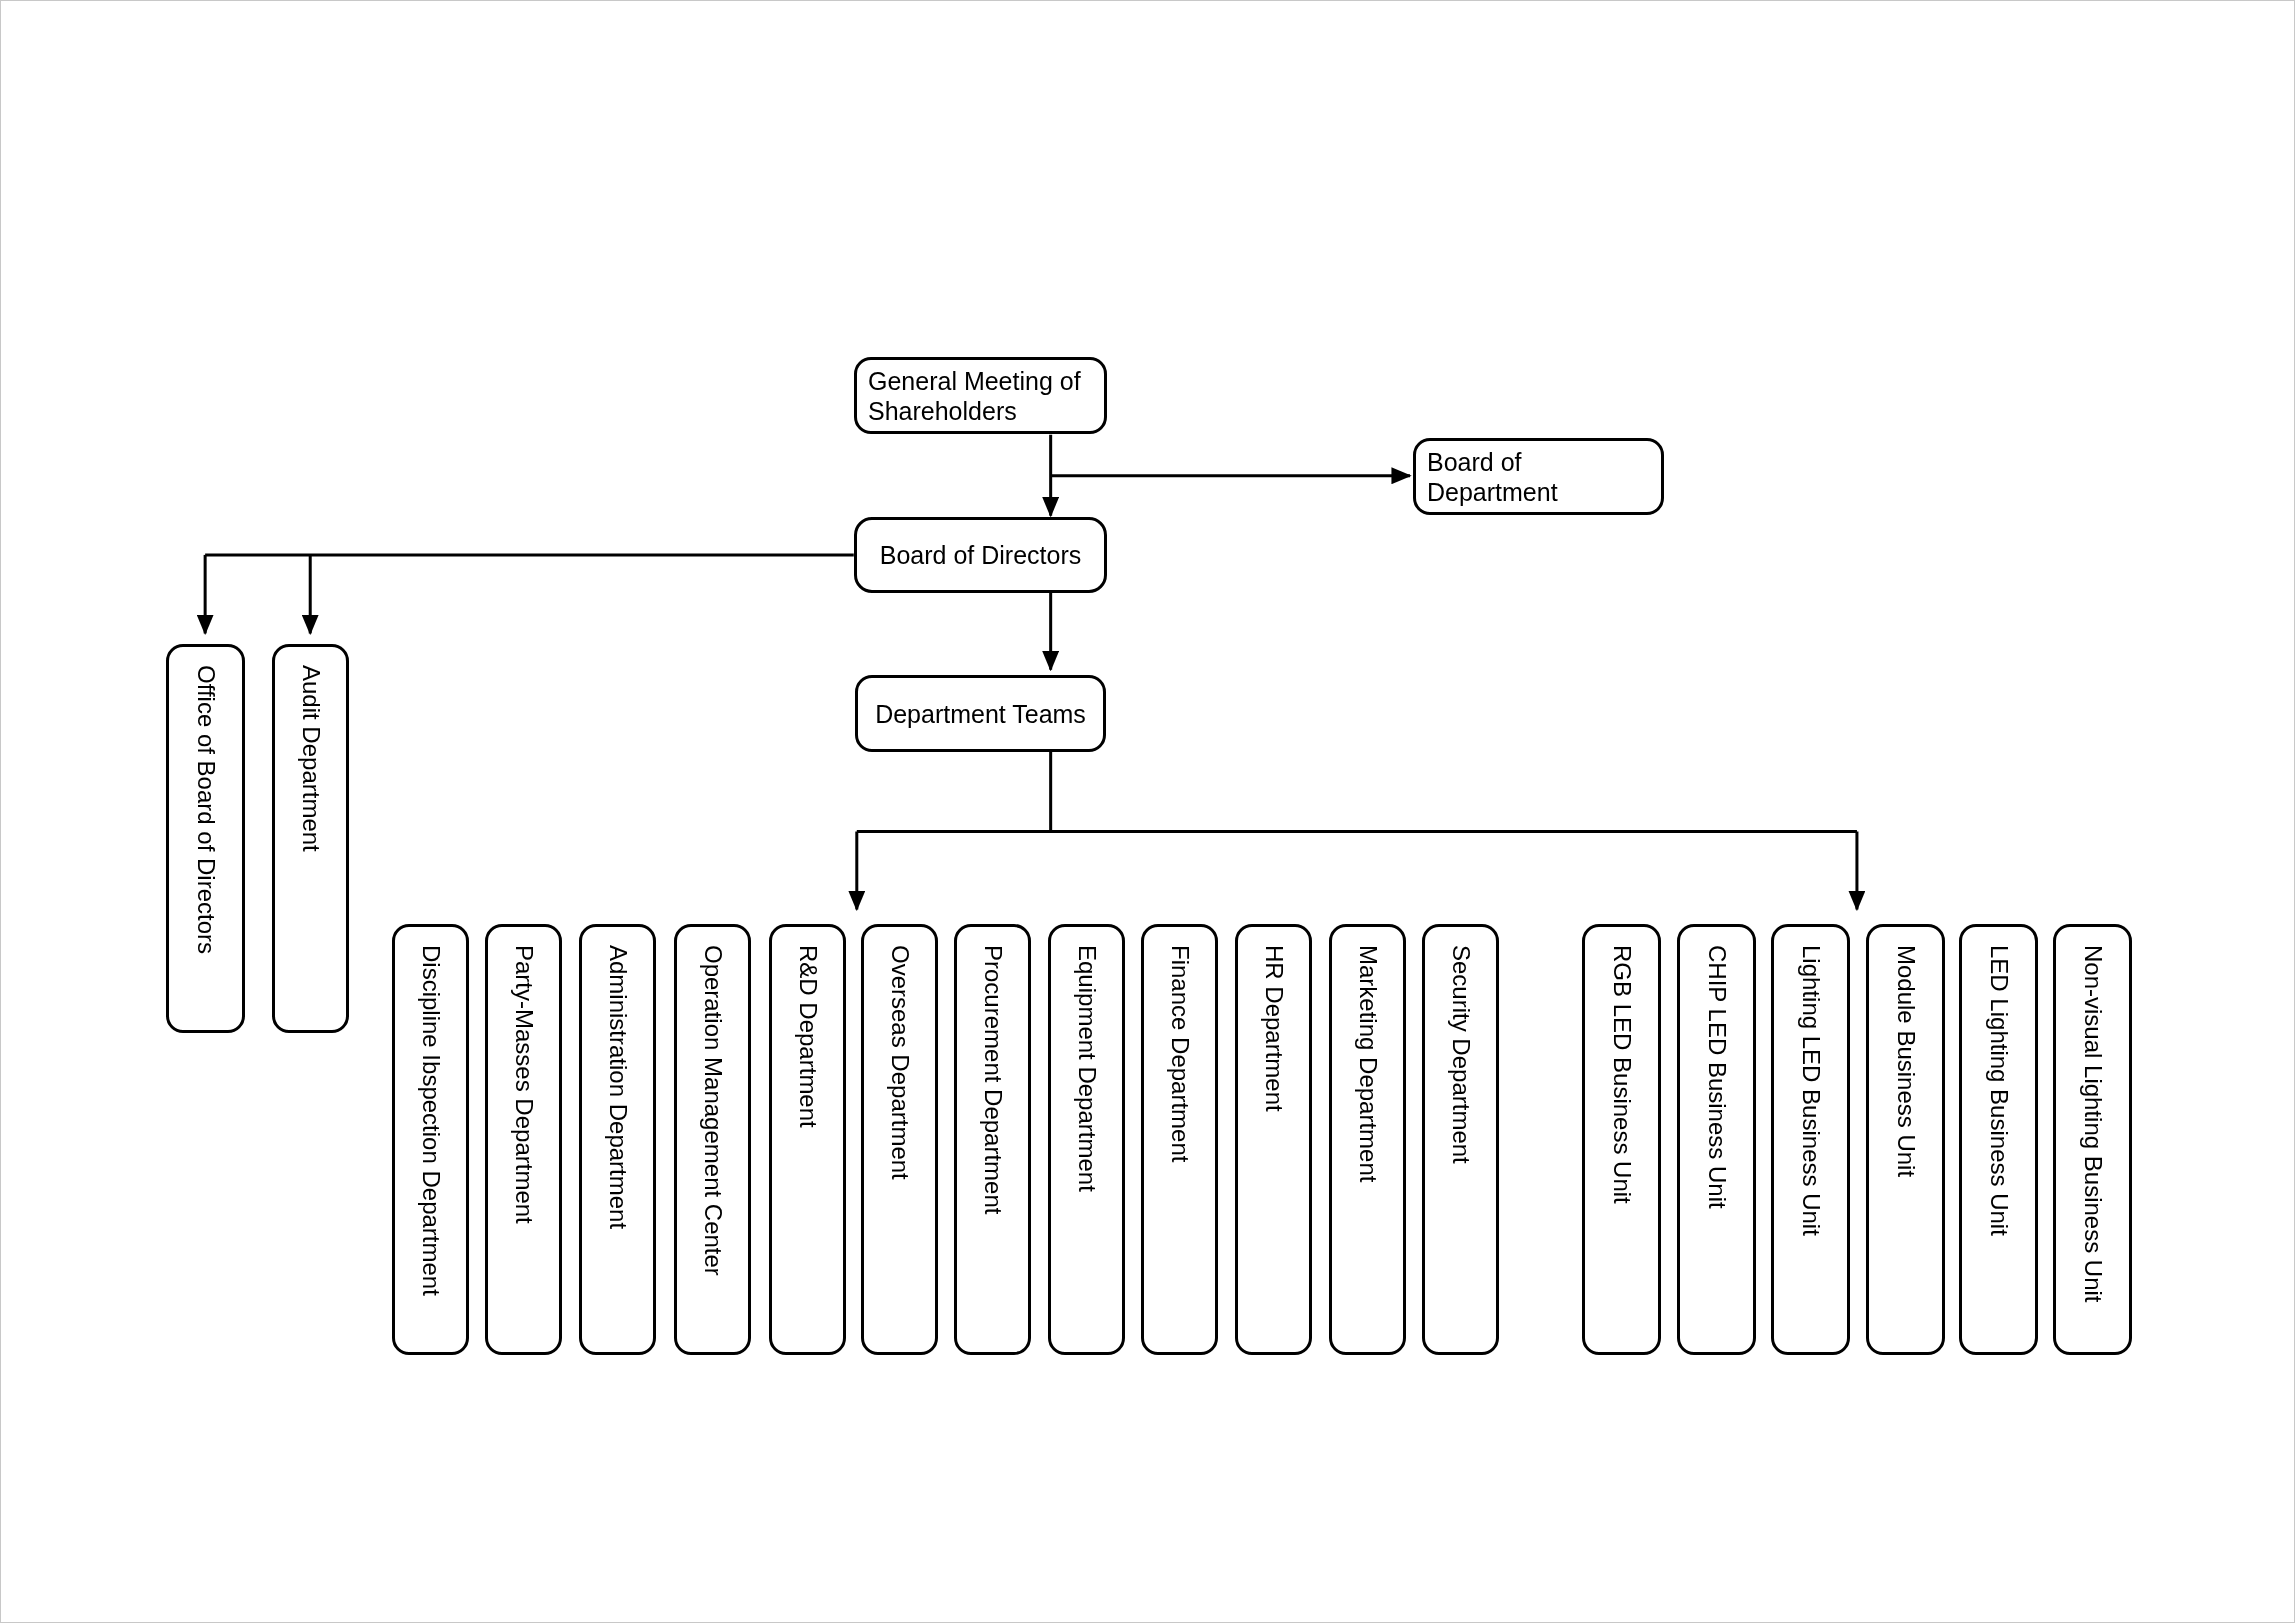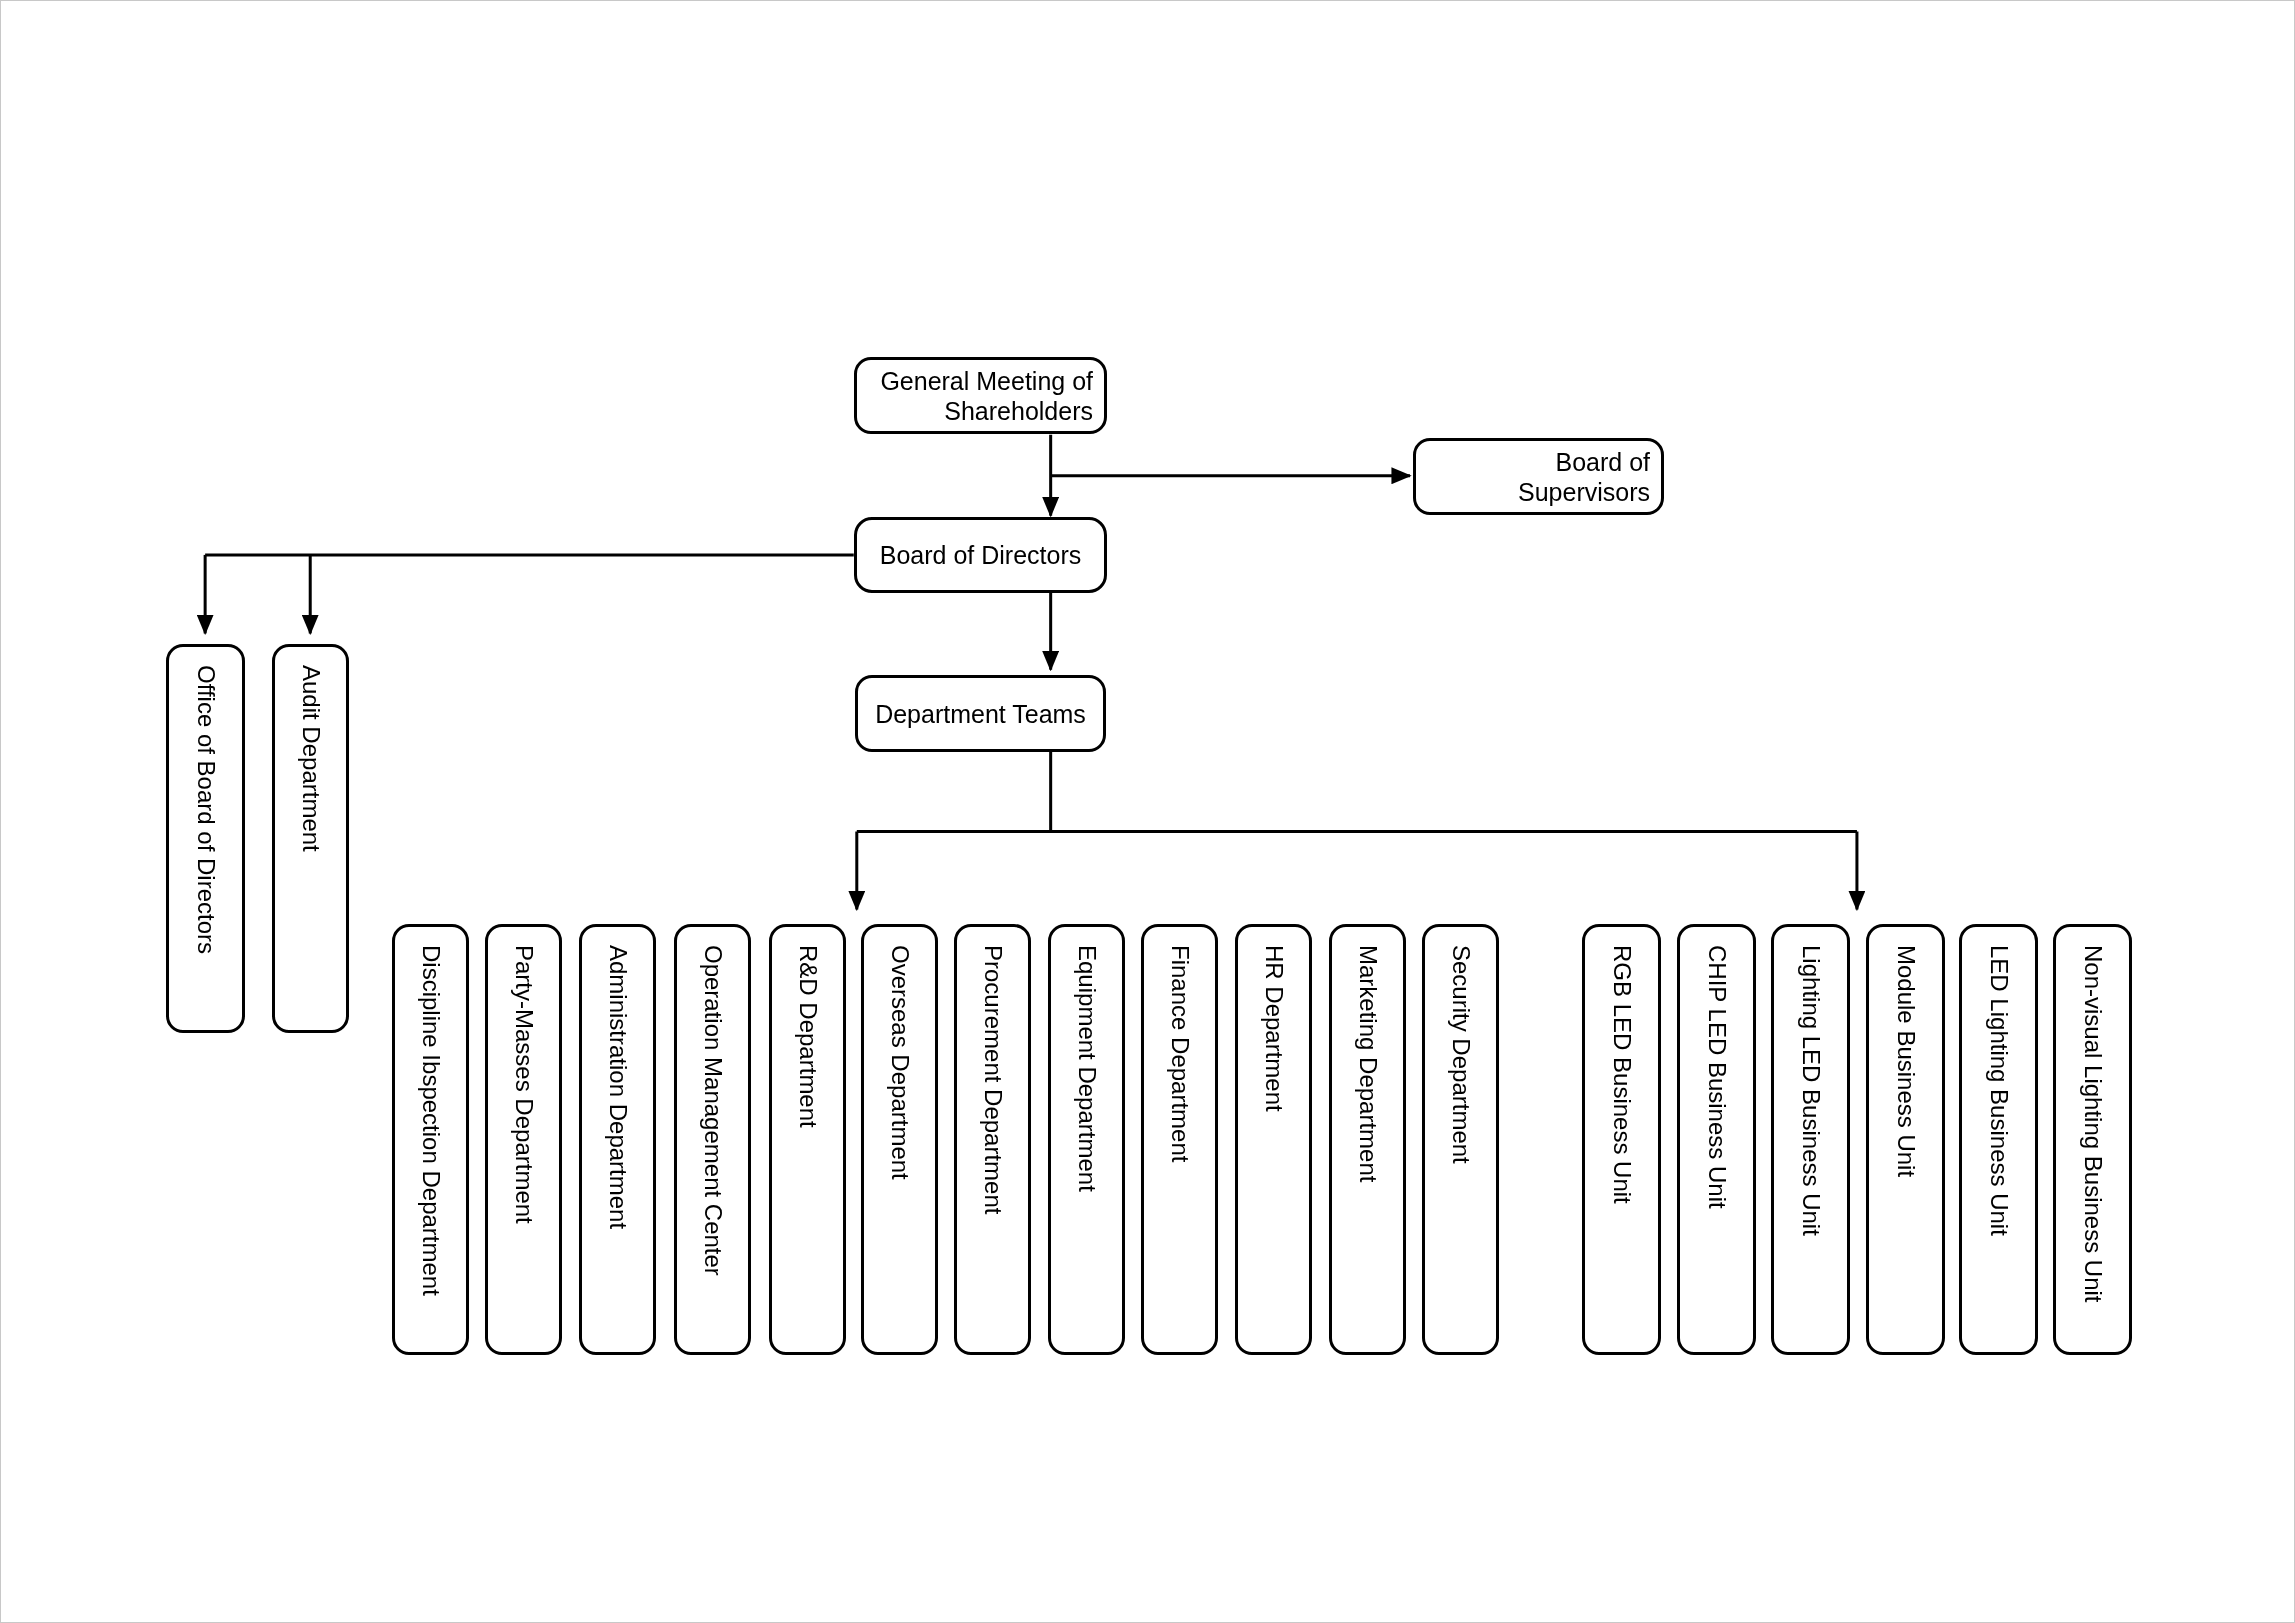--- a/index.html
+++ b/index.html
@@ -28,21 +28,21 @@
     background: #ffffff;
     border: 3.6px solid #000000;
     border-radius: 17px;
     box-sizing: border-box;
     color: #000000;
   }
   .hnode {
     display: flex;
     align-items: center;
     justify-content: center;
-    text-align: right;
+    text-align: left;
     font-size: 25px;
     line-height: 1.2;
     padding: 0 11px;
   }
   .vnode {
     display: flex;
     justify-content: center;
     align-items: flex-start;
     padding-top: 18px;
   }
@@ -77,21 +77,21 @@
       <path d="M1417,1375 L1417,1504" marker-end="url(#arrow)"></path>
       <path d="M3073,1375 L3073,1504" marker-end="url(#arrow)"></path>
     </g>
   </svg>
 
   <div class="node hnode" style="left:853px; top:356px; width:253px; height:77px;">
     <span>General Meeting of Shareholders</span>
   </div>
 
   <div class="node hnode" style="left:1412px; top:437px; width:251px; height:77px;">
-    <span>Board of Supervisors</span>
+    <span>Board of Department</span>
   </div>
 
   <div class="node hnode" style="left:853px; top:516px; width:253px; height:76px;border-radius:18px;">
     <span>Board of Directors</span>
   </div>
 
   <div class="node hnode" style="left:854px; top:674px; width:251px; height:77px;">
     <span>Department Teams</span>
   </div>
 

